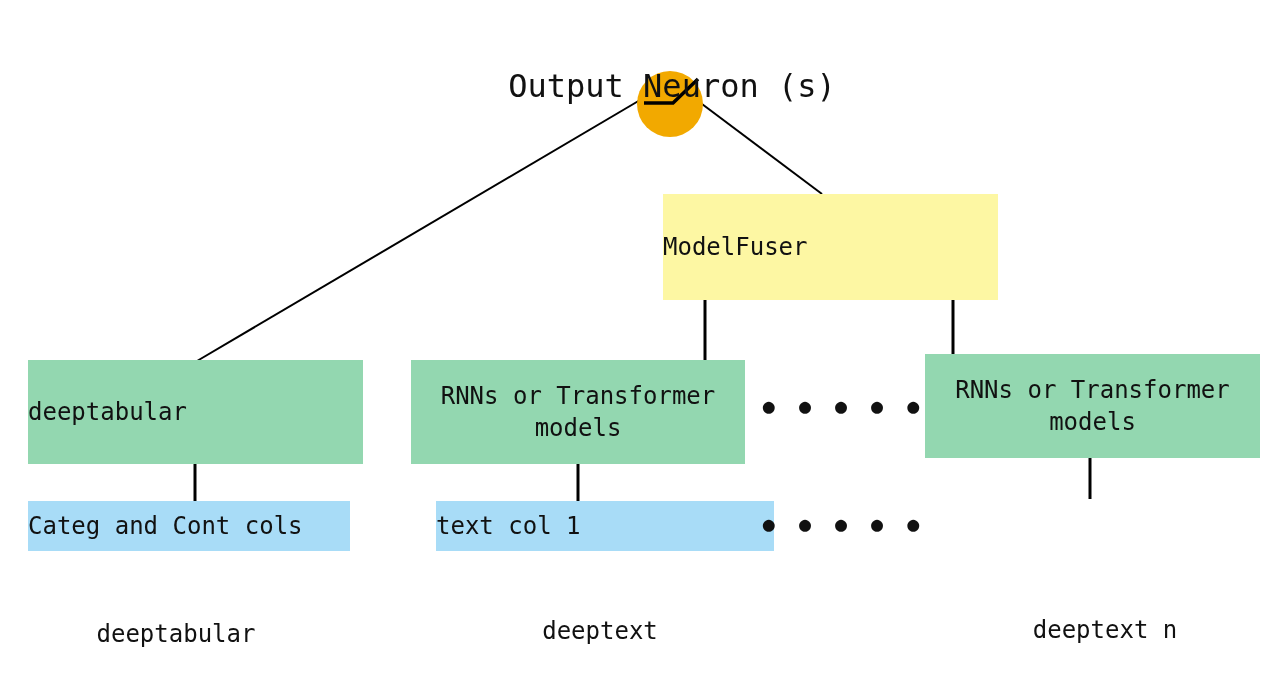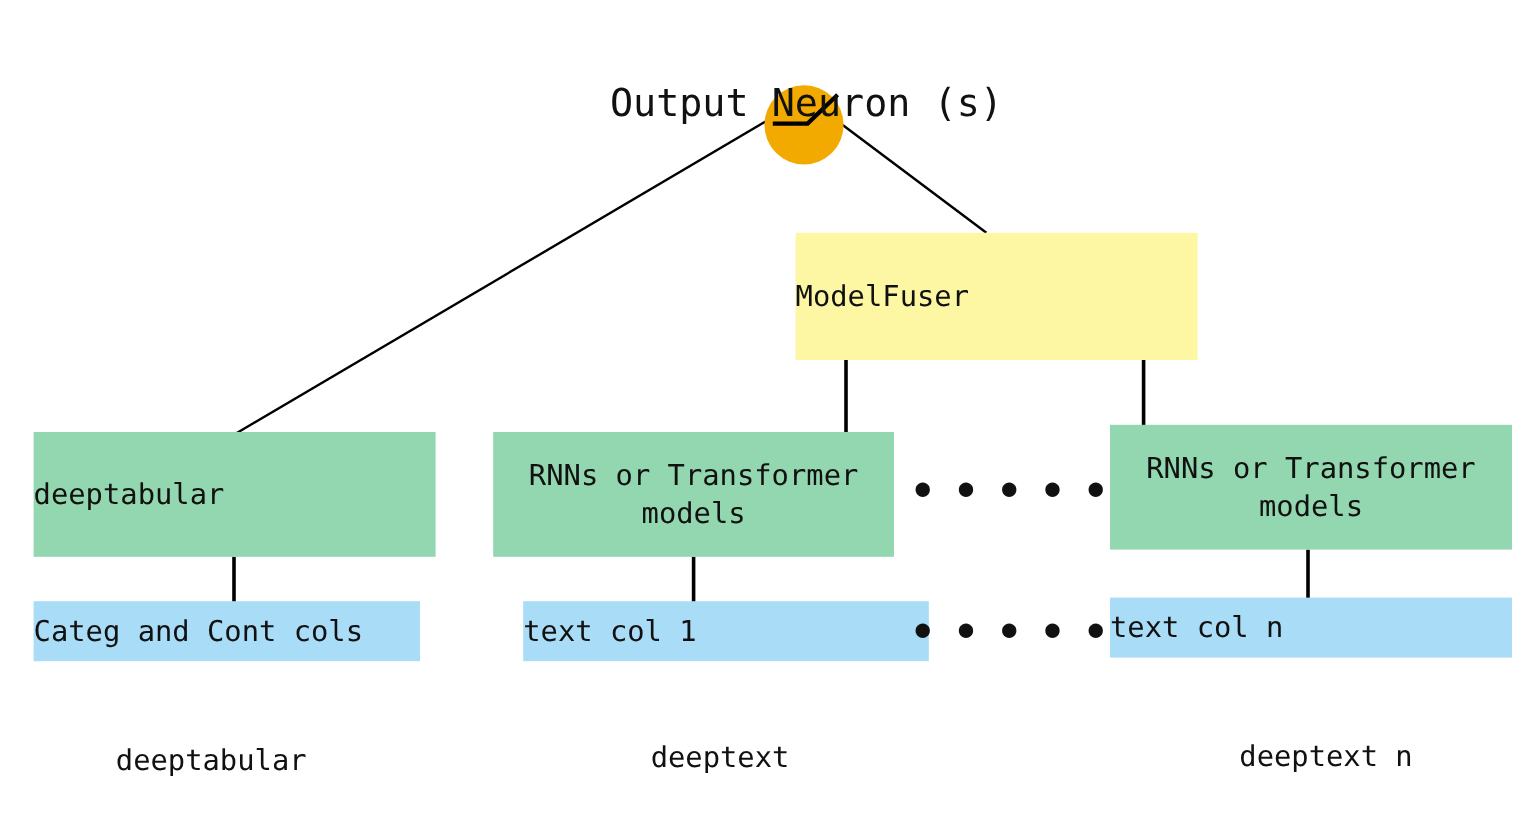--- a/index.html
+++ b/index.html
@@ -80,23 +80,20 @@
   <div class="box model c2">
     <span>RNNs or Transformer models</span>
   </div>
 
   <div class="box input c0">
     <span>Categ and Cont cols</span>
   </div>
   <div class="box input c1">
     <span>text col 1</span>
   </div>
-  <div class="box input c2">
-    <span>text col n</span>
-  </div>
 
   <div class="ellipsis r0">● ● ● ● ●</div>
   <div class="ellipsis r1">● ● ● ● ●</div>
 
   <div class="caption c0">deeptabular</div>
   <div class="caption c1">deeptext</div>
   <div class="caption c2">deeptext n</div>
 
 </div>
 

